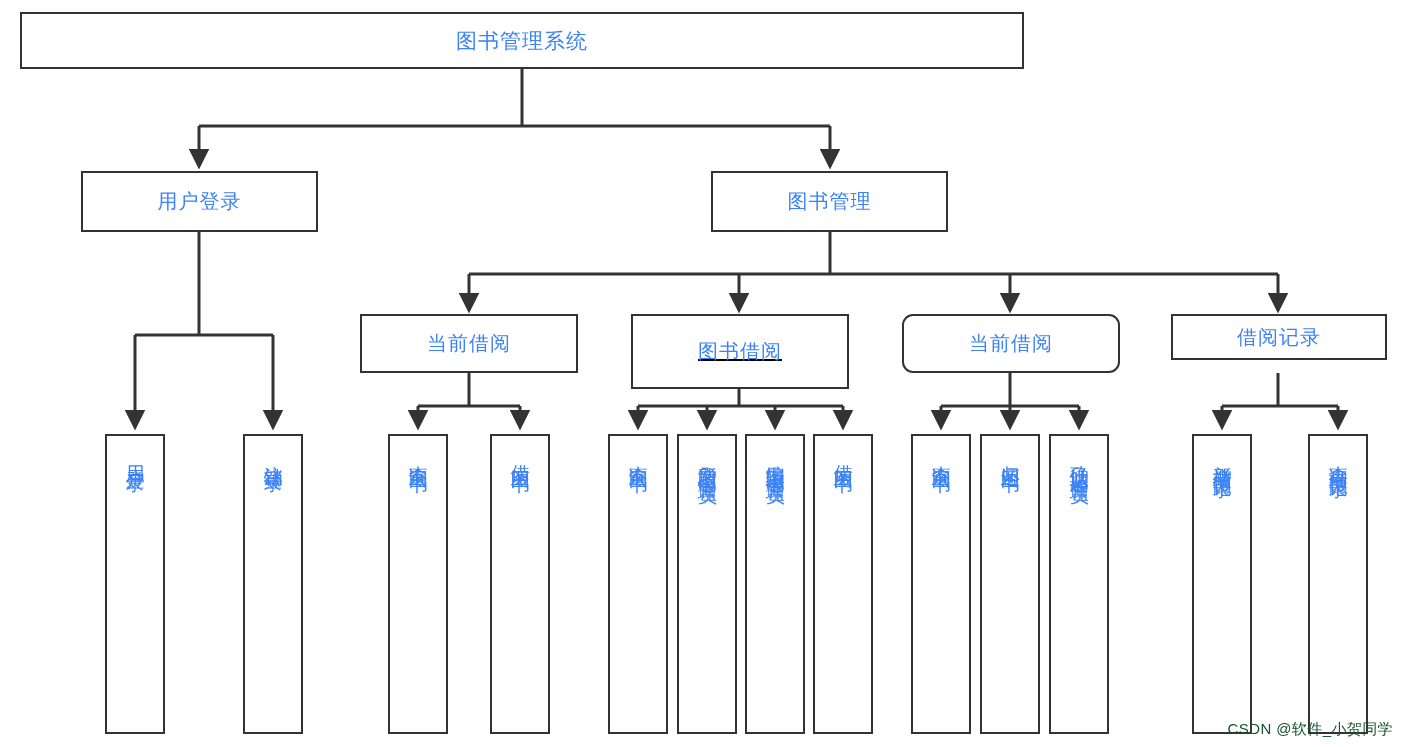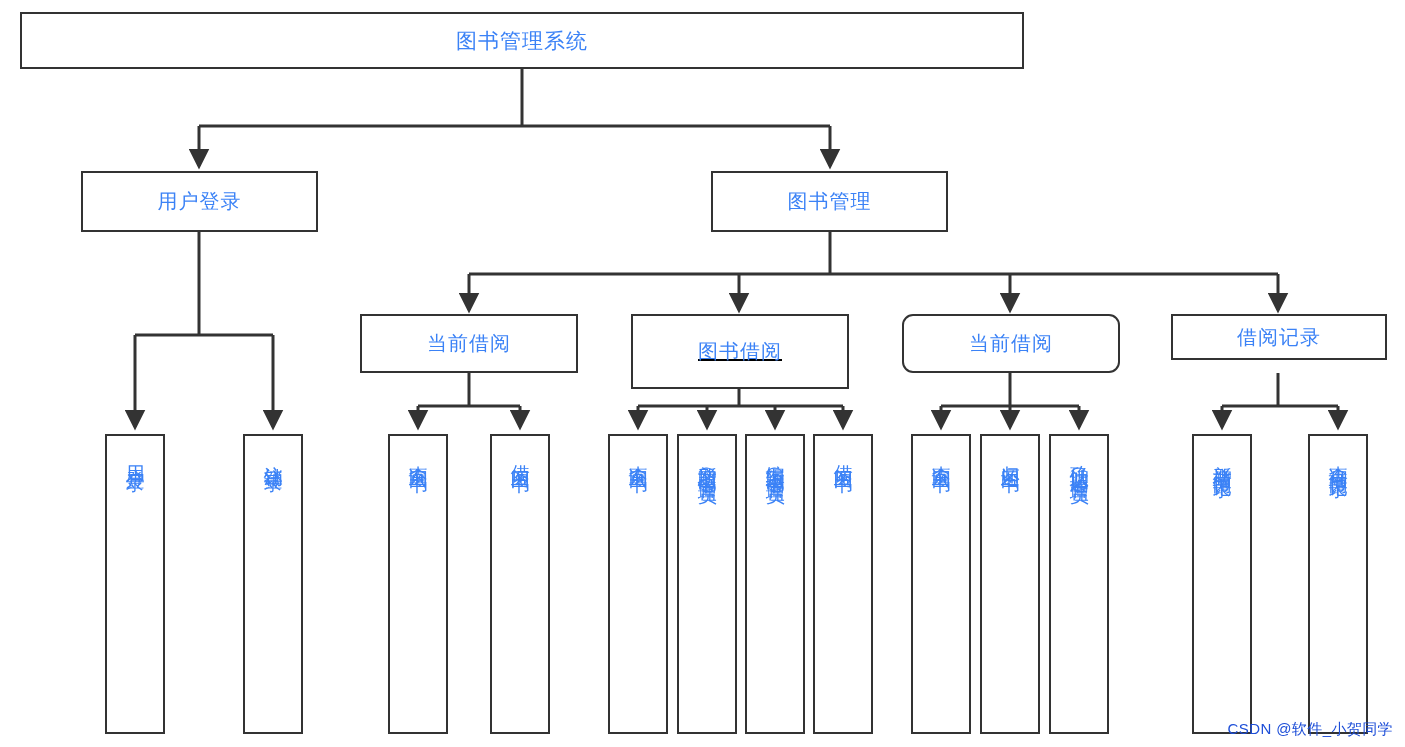--- a/index.html
+++ b/index.html
@@ -25,21 +25,21 @@
     writing-mode:vertical-rl;
     text-orientation:upright;
     font-size:19px;
     line-height:1.08;
     letter-spacing:3px;
     white-space:normal;
   }
 
   #watermark{
     position:absolute;
-    color:#1d4ed8;
+    color:#14532d;
     font-size:15px;
     letter-spacing:.4px;
     white-space:nowrap;
     pointer-events:none;
   }
 </style>
 </head>
 <body>
 
 <div id="diagram-root">

